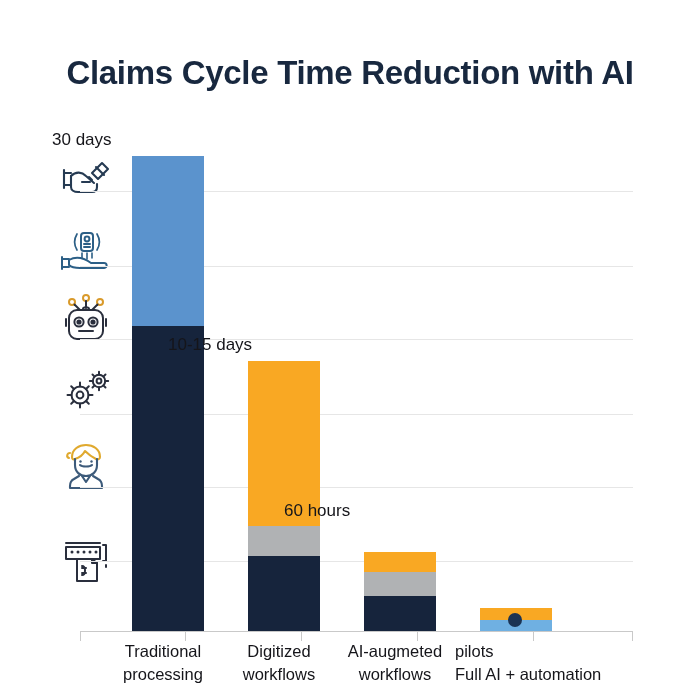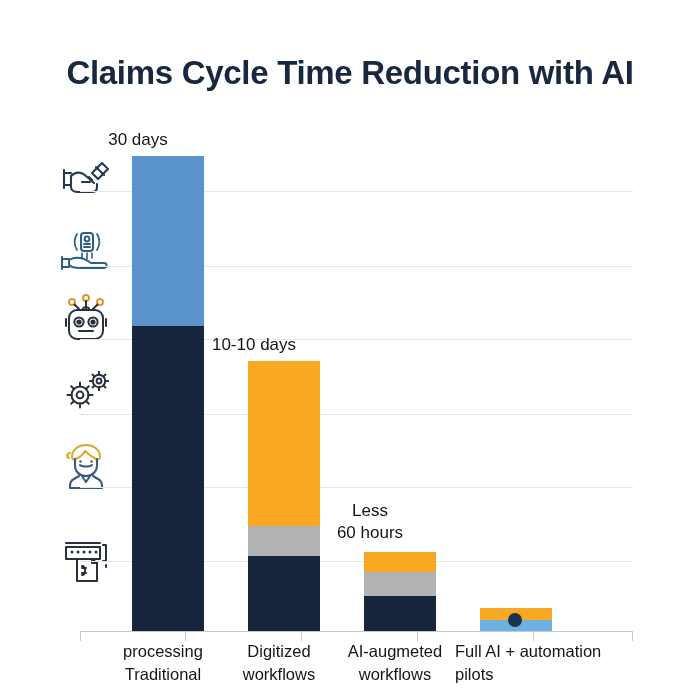--- a/index.html
+++ b/index.html
@@ -74,21 +74,21 @@
   .bar-seg {
     width: 100%;
   }
   .bar-dot {
     position: absolute;
     border-radius: 50%;
     background: #1b3353;
   }
   .value-label {
     position: absolute;
-    text-align: center;
+    text-align: left;
     font-size: 17px;
     color: #15151a;
     line-height: 22px;
     white-space: nowrap;
   }
 
   
   .cat-label {
     position: absolute;
     top: 624px;
@@ -248,42 +248,41 @@
       <div class="bar-dot" style="left:28px; top:5px; width:14px; height:14px;"></div>
     </div>
 
   </div>
 
   <div class="value-label" style="left:52px; top:113px; width:172px;">
     <div>30 days</div>
   </div>
 
   <div class="value-label" style="left:168px; top:318px; width:172px;">
-    <div>10-10 days</div>
+    <div>10-15 days</div>
   </div>
 
   <div class="value-label" style="left:284px; top:484px; width:172px;">
-    <div>Less</div>
     <div>60 hours</div>
   </div>
 
 
   <div class="cat-label" style="left:92px; width:142px;">
+    <div>Traditional</div>
     <div>processing</div>
-    <div>Traditional</div>
   </div>
 
   <div class="cat-label" style="left:208px; width:142px;">
     <div>Digitized</div>
     <div>workflows</div>
   </div>
 
   <div class="cat-label" style="left:324px; width:142px;text-align:center;">
     <div>AI-augmeted</div>
     <div>workflows</div>
   </div>
 
   <div class="cat-label" style="left:455px; width:190px; text-align:left;">
+    <div>pilots</div>
     <div>Full AI + automation</div>
-    <div>pilots</div>
   </div>
 
 </div>
 
 </body></html>

